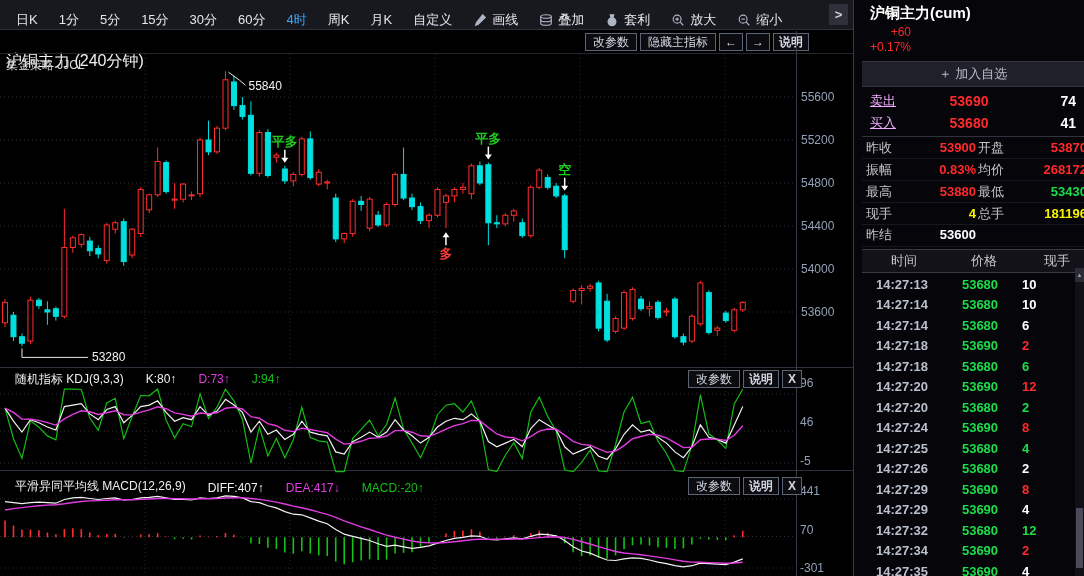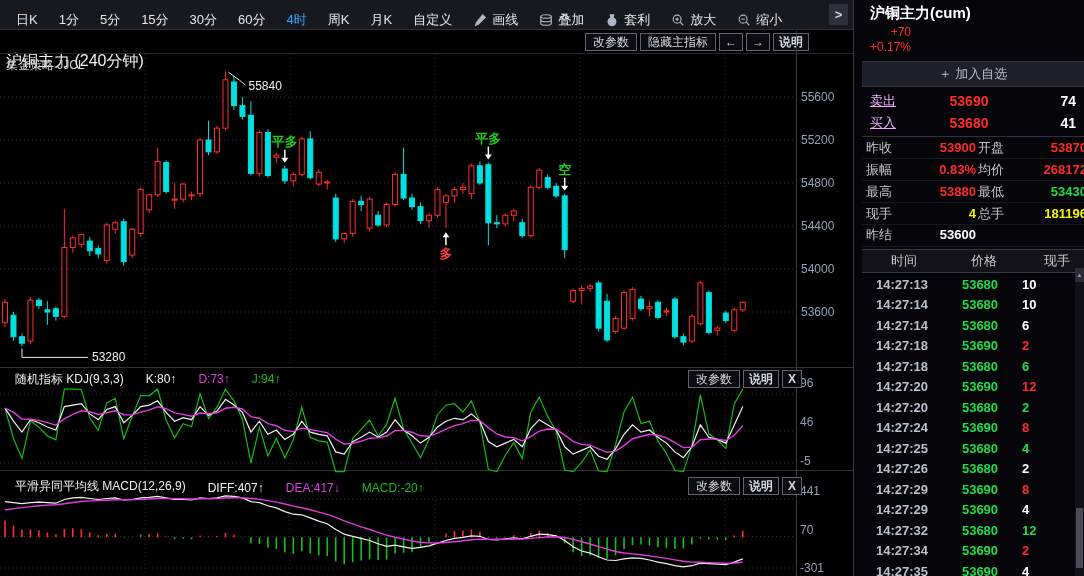--- a/index.html
+++ b/index.html
@@ -503,21 +503,21 @@
         <span class="btn">改参数</span>
         <span class="btn narrow">说明</span>
         <span class="btn narrow">X</span>
       </span>
   </div>
 
   <div class="panel">
     <div class="q-name">沪铜主力(cum)</div>
     <div class="q-price-row">
       <div class="q-chg">
-        <span>+70</span>
+        <span>+60</span>
           <span>+0.17%</span>
       </div>
     </div>
     <div class="add-btn">＋ 加入自选</div>
     <div id="bid-ask" style="padding-top:3px;">
         <div class="ba-row">
           <span class="lbl">卖出</span>
           <span class="prc">53690</span>
           <span class="qty">74</span>
         </div>

